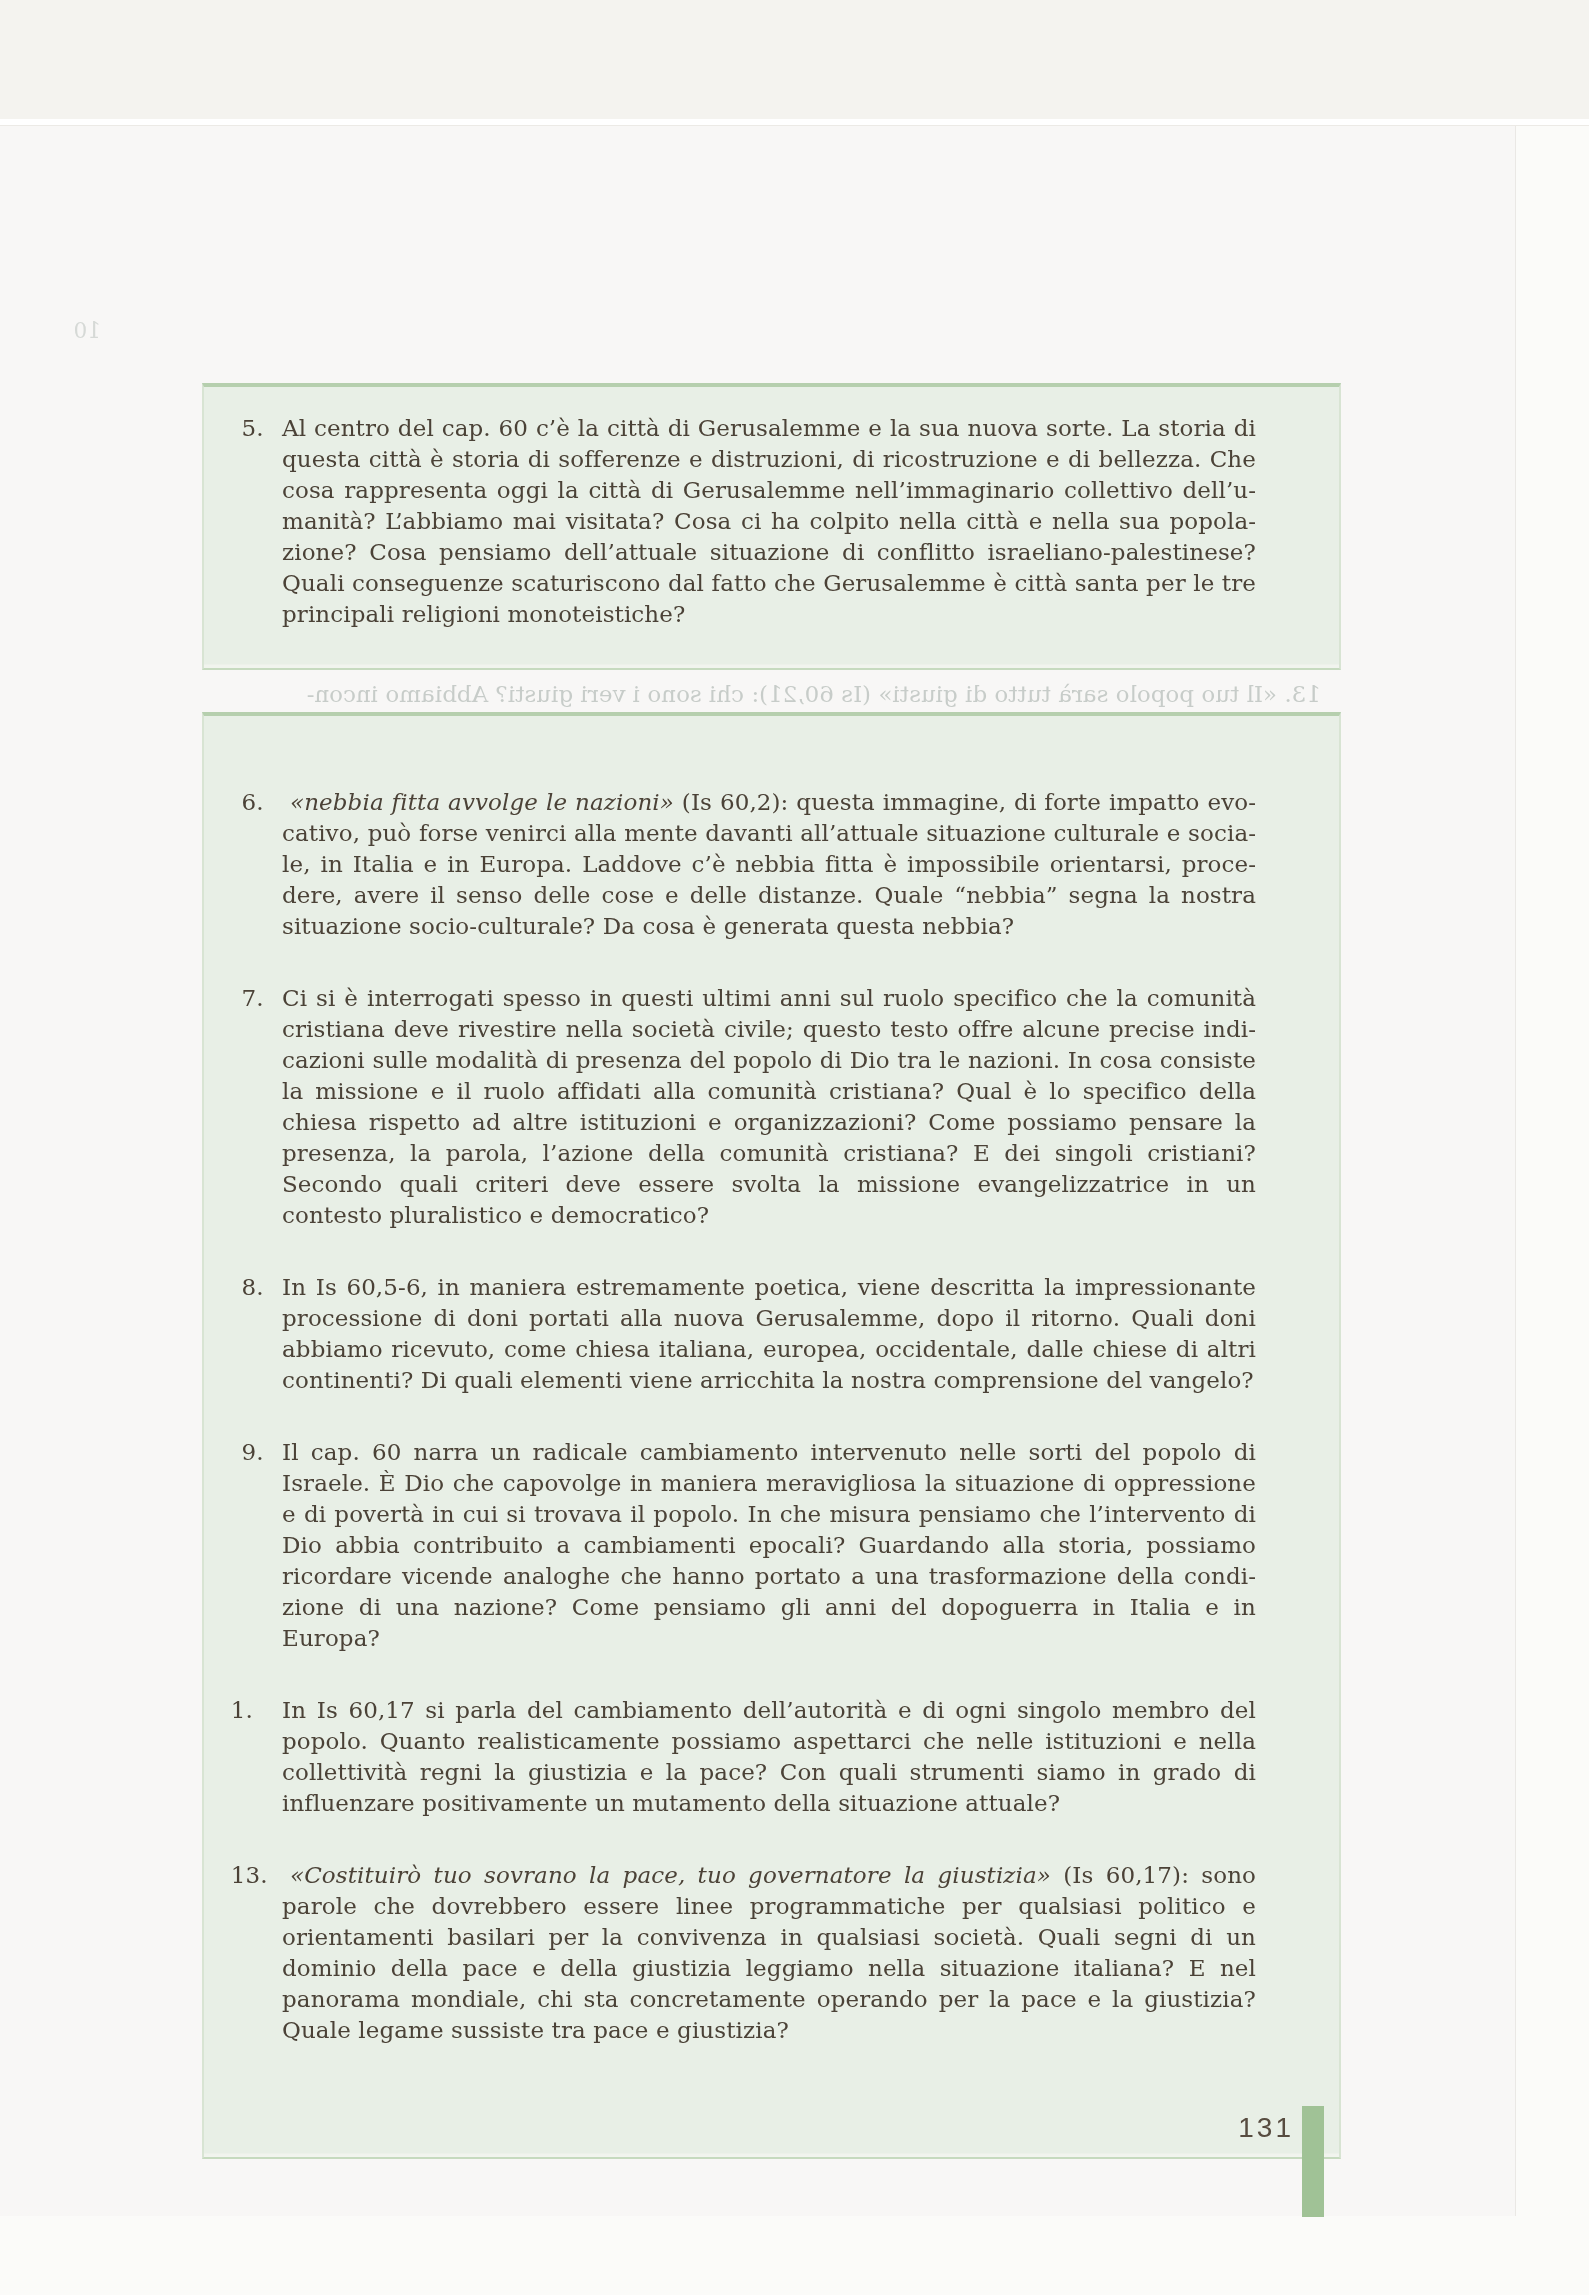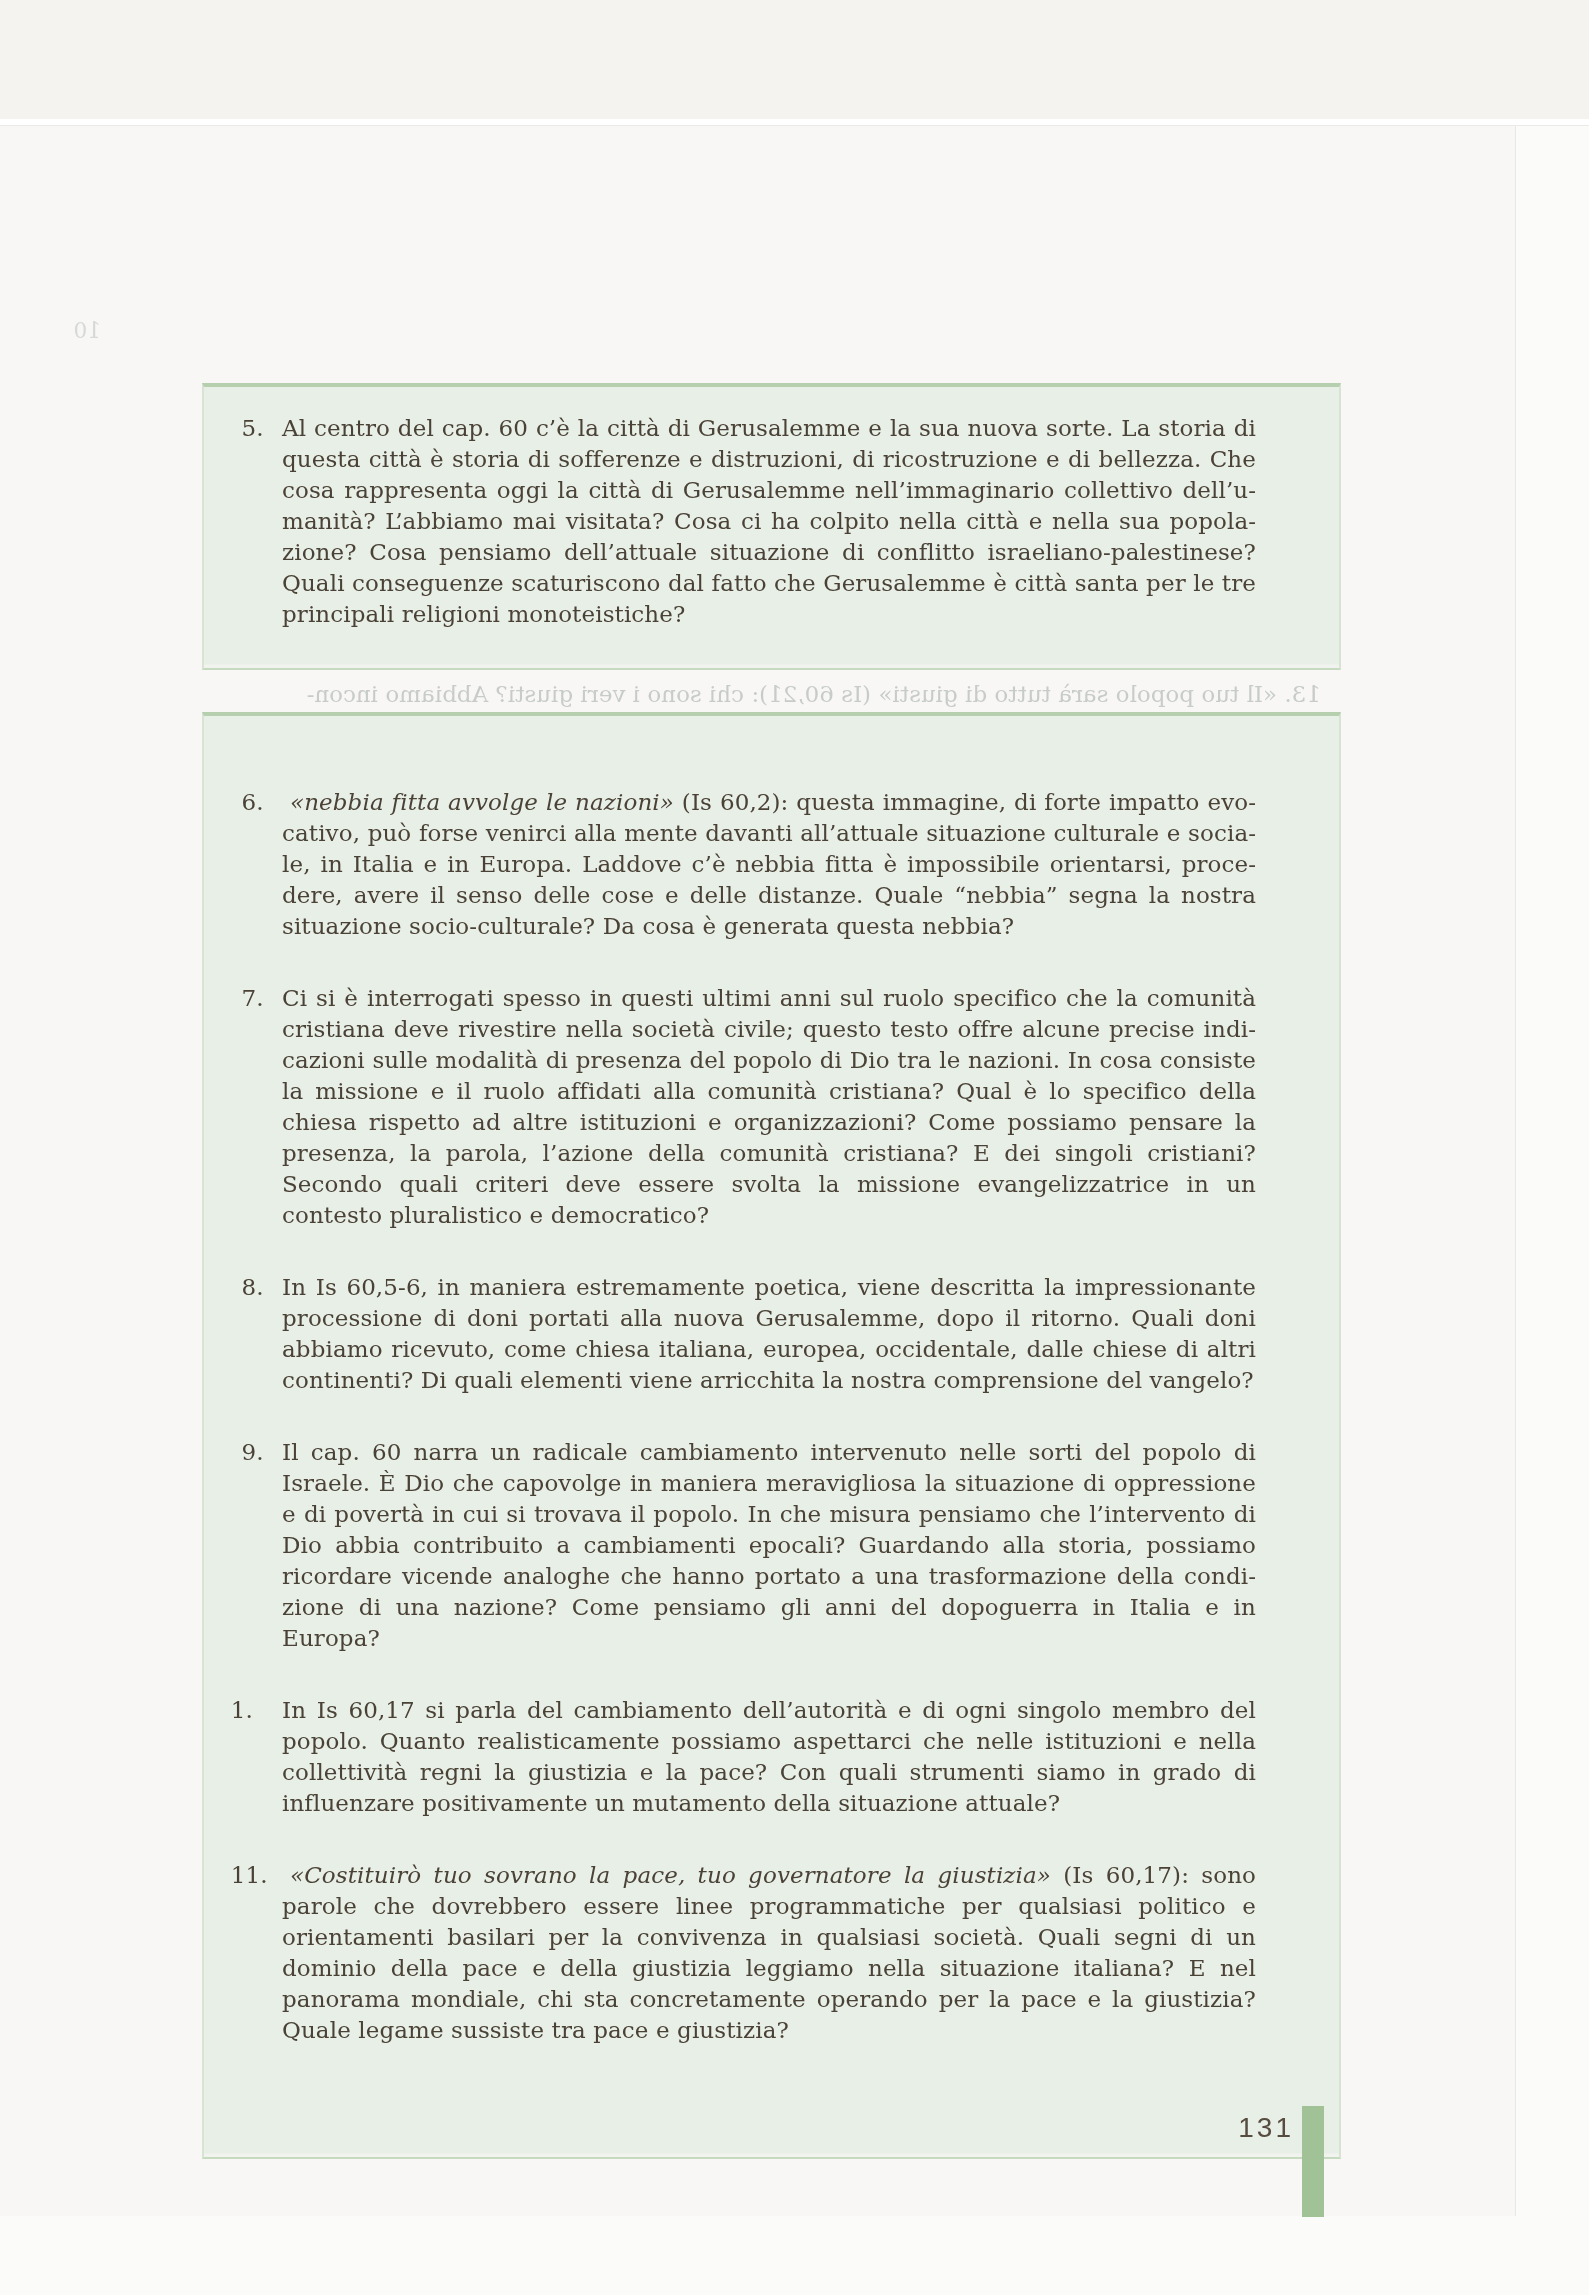--- a/index.html
+++ b/index.html
@@ -113,21 +113,21 @@
         </div>
         <div class="q">
           <span class="qnum">9.</span>
           <span class="qtext"><span>Il cap. 60 narra un radicale cambiamento intervenuto nelle sorti del popolo di Israele. È Dio che capovolge in maniera meravigliosa la situazione di oppressione e di povertà in cui si trovava il popolo. In che misura pensiamo che l’intervento di Dio abbia contribuito a cambiamenti epocali? Guardando alla storia, possiamo ricordare vicende analoghe che hanno portato a una trasformazione della condi­zione di una nazione? Come pensiamo gli anni del dopoguerra in Italia e in Europa?</span></span>
         </div>
         <div class="q wide-num">
           <span class="qnum">1.</span>
           <span class="qtext"><span>In Is 60,17 si parla del cambiamento dell’autorità e di ogni singolo membro del popolo. Quanto realisticamente possiamo aspettarci che nelle istituzioni e nella collettività regni la giustizia e la pace? Con quali strumenti siamo in grado di influenzare positivamente un mutamento della situazione attuale?</span></span>
         </div>
         <div class="q wide-num">
-          <span class="qnum">11.</span>
+          <span class="qnum">13.</span>
           <span class="qtext"><i>«Costituirò tuo sovrano la pace, tuo governatore la giustizia»</i><span> (Is 60,17): sono paro­le che dovrebbero essere linee programmatiche per qualsiasi politico e orienta­menti basilari per la convivenza in qualsiasi società. Quali segni di un dominio della pace e della giustizia leggiamo nella situazione italiana? E nel panorama mon­diale, chi sta concretamente operando per la pace e la giustizia? Quale legame sus­siste tra pace e giustizia?</span></span>
         </div>
       </div>
     </section>
 
   </div>
 
   <div class="pageno">131</div>
   <div class="pagebar"></div>
 

